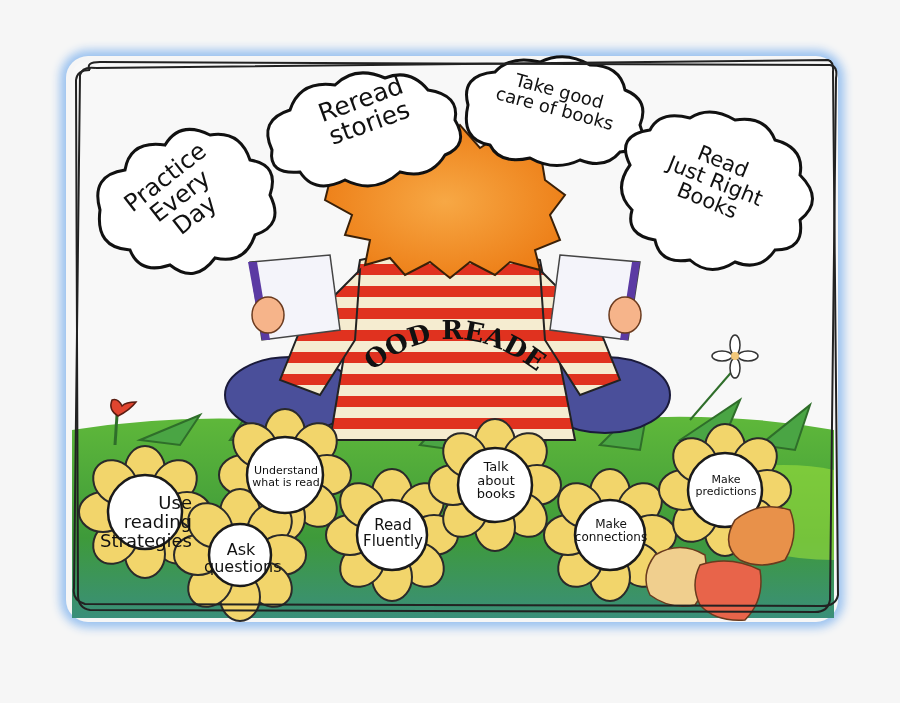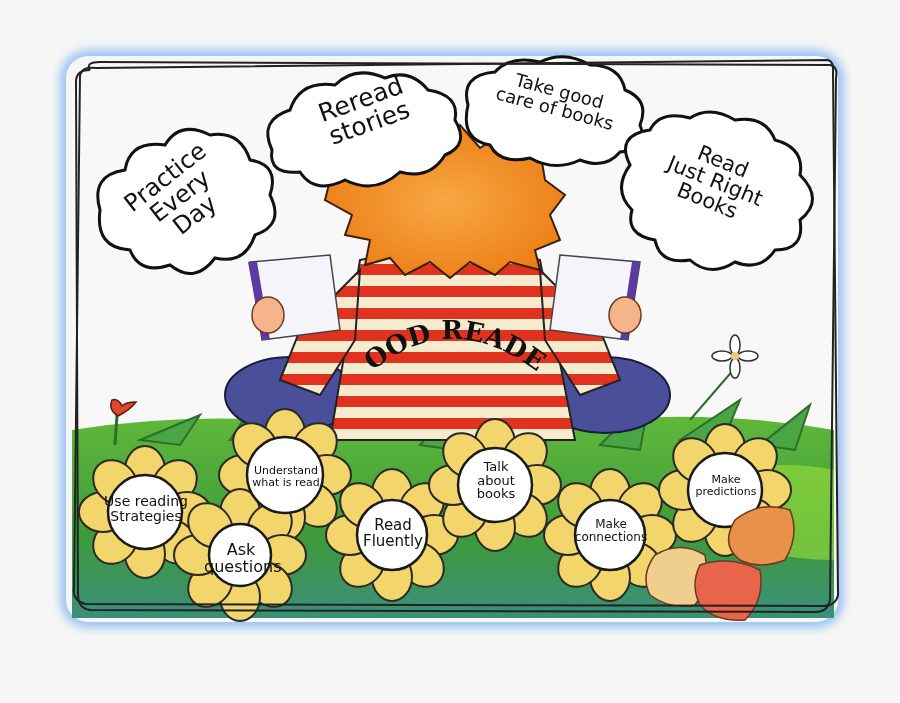--- a/index.html
+++ b/index.html
@@ -161,21 +161,21 @@
 
 <svg width="900" height="703" viewBox="0 0 900 703" style="pointer-events:none;">
   <defs>
     <path id="arcPath" d="M365 378 Q450 300 545 378"></path>
   </defs>
   <text font-family="DejaVu Serif, serif" font-weight="bold" font-size="26" fill="#111">
     <textPath href="#arcPath" startOffset="50%" text-anchor="middle" id="bannerTextPath">GOOD READER</textPath>
   </text>
 </svg>
 
-<div class="flower-text" style="left:100px; top:494px; width:92px; font-size:14px;">Use reading
+<div class="flower-text" style="left:100px; top:494px; width:92px; font-size:18px;text-align:right;">Use reading
 Strategies</div>
 <div class="flower-text" style="left:238px; top:465px; width:96px; font-size:11px;">Understand
 what is read</div>
 <div class="flower-text" style="left:204px; top:542px; width:74px; font-size:16px;">Ask
 questions</div>
 <div class="flower-text" style="left:352px; top:518px; width:82px; font-size:15px;">Read
 Fluently</div>
 <div class="flower-text" style="left:460px; top:460px; width:72px; font-size:13px;">Talk
 about
 books</div>

